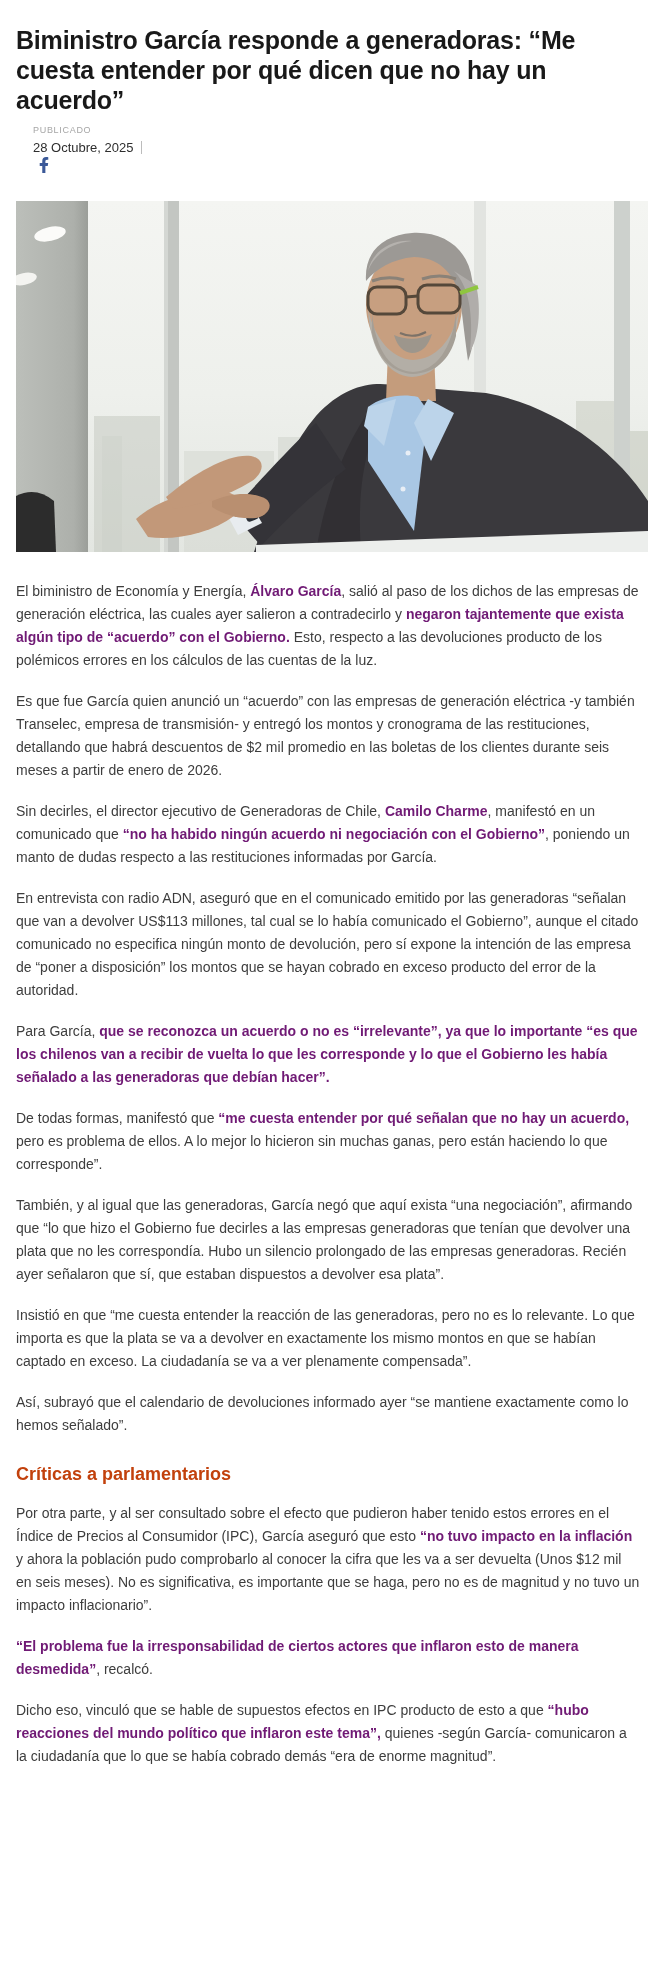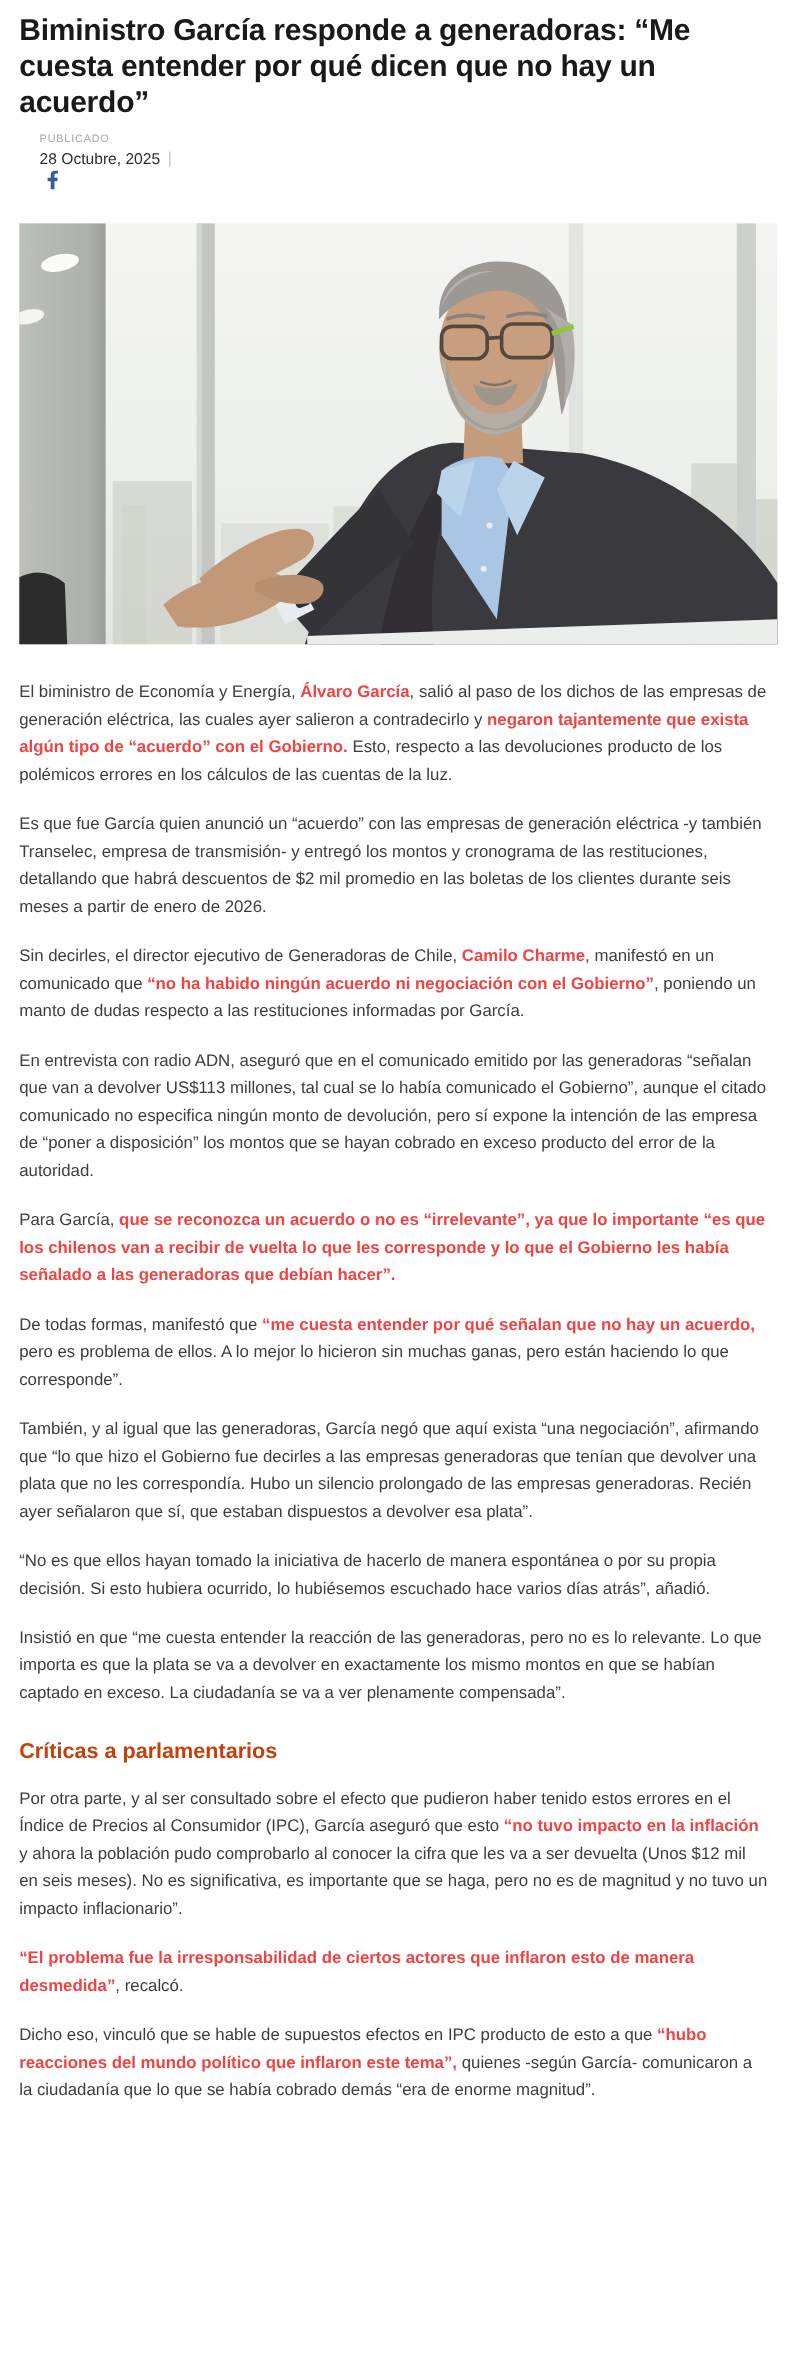--- a/index.html
+++ b/index.html
@@ -1,17 +1,17 @@
 <!DOCTYPE html>
 <html lang="es"><head>
 <meta charset="utf-8">
 <style>
   html,body{margin:0;padding:0;background:#ffffff;}
   body{font-family:"Liberation Sans","DejaVu Sans",sans-serif;color:#3d3d3d;}
-  .page{width:656px;box-sizing:border-box;padding:10px 16px 14px;background:#fff;}
+  .page{width:656px;box-sizing:border-box;padding:25px 16px 14px;background:#fff;}
 
   
   h1[data-name="article-title"]{
     font-size:25px;line-height:1.2;font-weight:700;color:#191919;
     letter-spacing:-0.2px;margin:0 0 10px 0;
   }
 
   
   .meta-row{display:flex;justify-content:space-between;align-items:flex-start;
     padding-left:17px;margin:0 0 26px 0;flex-direction:column;}
@@ -20,21 +20,21 @@
   .date-sep{width:1px;height:13px;background:#bcbcbc;display:inline-block;}
   .fb-btn{display:inline-block;padding:2px 6px;text-decoration:none;line-height:0;}
   .fb-btn svg{width:10px;height:16px;display:block;}
 
   
   figure.photo{margin:0 0 28px 0;padding:0;}
   figure.photo svg{display:block;width:632px;height:351px;}
 
   
   .body p{font-size:14px;line-height:23px;margin:0 0 18px 0;color:#3d3d3d;}
-  .body strong{font-weight:700;color:#ef4444;}
+  .body strong{font-weight:700;color:#701a75;}
   .body h2{font-size:18px;line-height:1.25;font-weight:700;color:#c2410c;margin:26px 0 16px 0;}
 </style>
 </head>
 <body>
 
 <div class="page" data-name="article-page">
 
   <h1 data-name="article-title">Biministro García responde a generadoras: “Me cuesta entender por qué dicen que no hay un acuerdo”</h1>
 
   <div class="meta-row" data-name="article-meta">
@@ -151,21 +151,21 @@
   </figure>
 
   <div class="body" data-name="article-body">
       <p data-name="article-paragraph"><span>El biministro de Economía y Energía, </span><strong>Álvaro García</strong><span>, salió al paso de los dichos de las empresas de generación eléctrica, las cuales ayer salieron a contradecirlo y </span><strong>negaron tajantemente que exista algún tipo de “acuerdo” con el Gobierno.</strong><span> Esto, respecto a las devoluciones producto de los polémicos errores en los cálculos de las cuentas de la luz.</span></p>
       <p data-name="article-paragraph"><span>Es que fue García quien anunció un “acuerdo” con las empresas de generación eléctrica -y también Transelec, empresa de transmisión- y entregó los montos y cronograma de las restituciones, detallando que habrá descuentos de $2 mil promedio en las boletas de los clientes durante seis meses a partir de enero de 2026.</span></p>
       <p data-name="article-paragraph"><span>Sin decirles, el director ejecutivo de Generadoras de Chile, </span><strong>Camilo Charme</strong><span>, manifestó en un comunicado que </span><strong>“no ha habido ningún acuerdo ni negociación con el Gobierno”</strong><span>, poniendo un manto de dudas respecto a las restituciones informadas por García.</span></p>
       <p data-name="article-paragraph"><span>En entrevista con radio ADN, aseguró que en el comunicado emitido por las generadoras “señalan que van a devolver US$113 millones, tal cual se lo había comunicado el Gobierno”, aunque el citado comunicado no especifica ningún monto de devolución, pero sí expone la intención de las empresa de “poner a disposición” los montos que se hayan cobrado en exceso producto del error de la autoridad.</span></p>
       <p data-name="article-paragraph"><span>Para García, </span><strong>que se reconozca un acuerdo o no es “irrelevante”, ya que lo importante “es que los chilenos van a recibir de vuelta lo que les corresponde y lo que el Gobierno les había señalado a las generadoras que debían hacer”.</strong></p>
       <p data-name="article-paragraph"><span>De todas formas, manifestó que </span><strong>“me cuesta entender por qué señalan que no hay un acuerdo,</strong><span> pero es problema de ellos. A lo mejor lo hicieron sin muchas ganas, pero están haciendo lo que corresponde”.</span></p>
       <p data-name="article-paragraph"><span>También, y al igual que las generadoras, García negó que aquí exista “una negociación”, afirmando que “lo que hizo el Gobierno fue decirles a las empresas generadoras que tenían que devolver una plata que no les correspondía. Hubo un silencio prolongado de las empresas generadoras. Recién ayer señalaron que sí, que estaban dispuestos a devolver esa plata”.</span></p>
-      <p data-name="article-paragraph"><span>“No es que ellos hayan tomado la iniciativa de hacerlo de manera espontánea o por su propia decisión. Si esto hubiera ocurrido, lo hubiésemos escuchado hace varios días atrás”, añadió.</span></p>
       <p data-name="article-paragraph"><span>Insistió en que “me cuesta entender la reacción de las generadoras, pero no es lo relevante. Lo que importa es que la plata se va a devolver en exactamente los mismo montos en que se habían captado en exceso. La ciudadanía se va a ver plenamente compensada”.</span></p>
+      <p data-name="article-paragraph"><span>Así, subrayó que el calendario de devoluciones informado ayer “se mantiene exactamente como lo hemos señalado”.</span></p>
       <h2 data-name="section-heading">Críticas a parlamentarios</h2>
       <p data-name="article-paragraph"><span>Por otra parte, y al ser consultado sobre el efecto que pudieron haber tenido estos errores en el Índice de Precios al Consumidor (IPC), García aseguró que esto </span><strong>“no tuvo impacto en la inflación</strong><span> y ahora la población pudo comprobarlo al conocer la cifra que les va a ser devuelta (Unos $12 mil en seis meses). No es significativa, es importante que se haga, pero no es de magnitud y no tuvo un impacto inflacionario”.</span></p>
       <p data-name="article-paragraph"><strong>“El problema fue la irresponsabilidad de ciertos actores que inflaron esto de manera desmedida”</strong><span>, recalcó.</span></p>
       <p data-name="article-paragraph"><span>Dicho eso, vinculó que se hable de supuestos efectos en IPC producto de esto a que </span><strong>“hubo reacciones del mundo político que inflaron este tema”,</strong><span> quienes -según García- comunicaron a la ciudadanía que lo que se había cobrado demás “era de enorme magnitud”.</span></p>
     </div>
 
 </div>
 
 </body></html>

